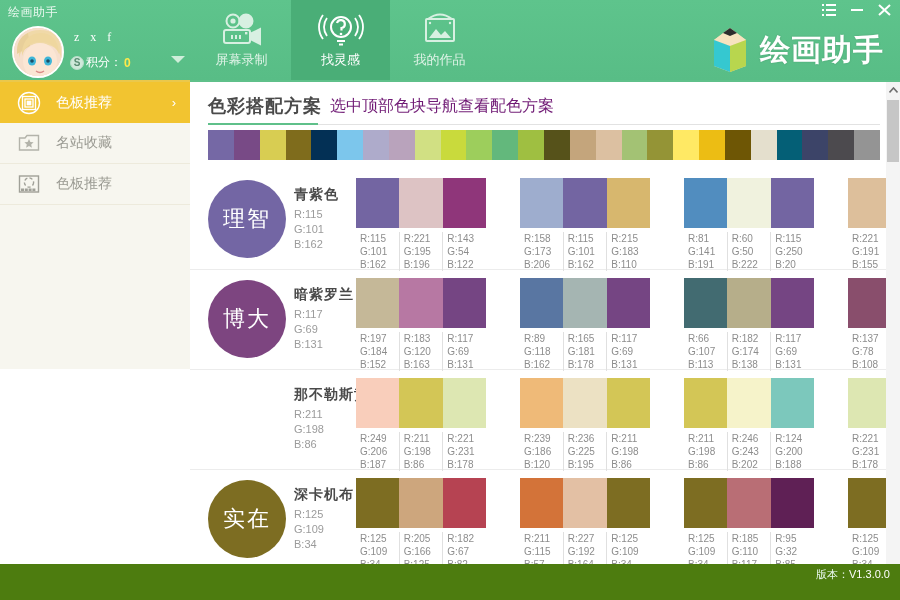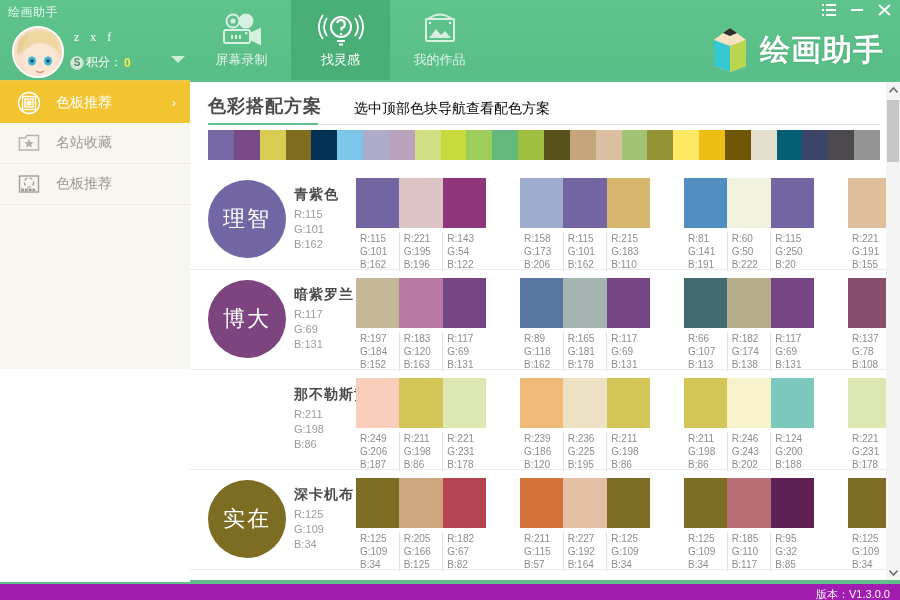--- a/index.html
+++ b/index.html
@@ -125,23 +125,23 @@
     background: #ffffff;
   }
 
   
   .content {
     position: absolute; left: 190px; top: 82px;
     width: 710px; height: 498px;
     background: #ffffff;
     overflow: hidden;
   }
-  .c-head { position: absolute; left: 18px; top: 12px; display: flex; align-items: flex-end; gap: 8px; }
+  .c-head { position: absolute; left: 18px; top: 12px; display: flex; align-items: center; gap: 8px; }
   .c-title { font-size: 18px; color: #4a4a4a; font-weight: bold; letter-spacing: 1px; }
-  .c-sub { font-size: 14px; color: #000000; margin-left: 24px; }
+  .c-sub { font-size: 16px; color: #701a75; }
   .c-rule {
     position: absolute; left: 18px; top: 42px; width: 672px; height: 1px;
     background: #e2e2e2;
   }
   .c-rule-accent {
     position: absolute; left: 18px; top: 41px; width: 110px; height: 2px;
     background: #5fc08a;
   }
 
   .strip {
@@ -197,22 +197,22 @@
     color: #7b7b7b; font-size: 9px; cursor: pointer;
   }
   .vs-thumb {
     position: absolute; left: 1px; top: 18px; width: 12px; height: 62px;
     background: #c6c6c6; cursor: pointer;
   }
   .vs-down { position: absolute; left: 0; bottom: 0; }
 
   
   .statusbar {
-    position: absolute; left: 0; bottom: 0; width: 900px; height: 16px;
-    background: #a21caf;
+    position: absolute; left: 0; bottom: 0; width: 900px; height: 36px;
+    background: #4d7c0f;
   }
   .version {
     position: absolute; right: 10px; top: 3px;
     font-size: 11px; color: #eaf9f0;
   }
   .version b { color: #ffffff; font-weight: normal; }
 </style>
 </head>
 <body>
 

